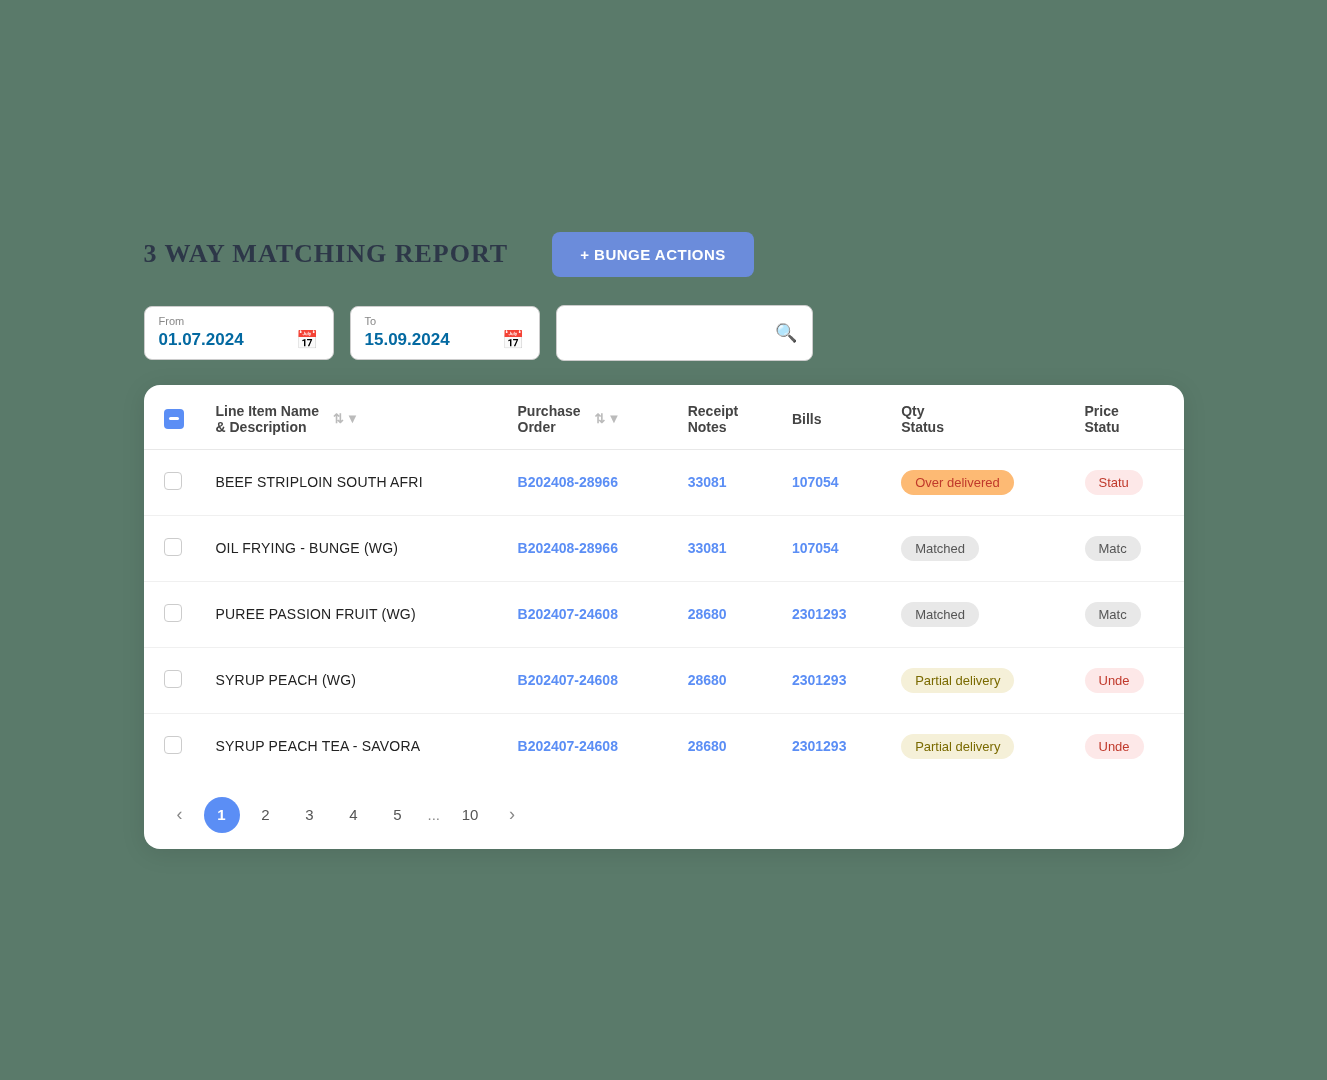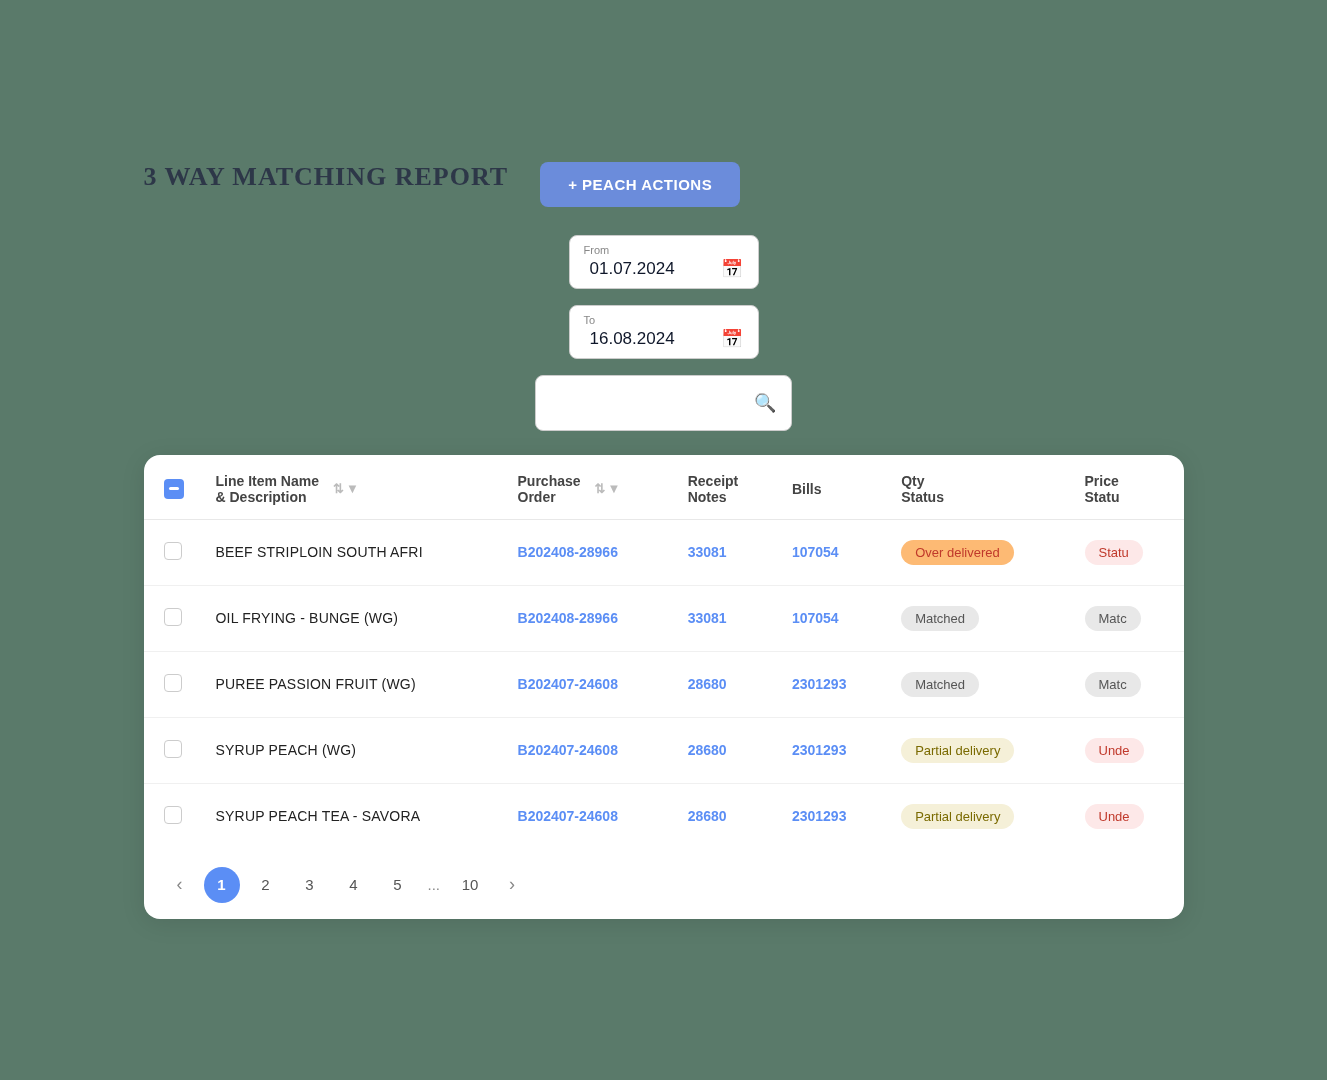--- a/index.html
+++ b/index.html
@@ -13,21 +13,22 @@
       justify-content: center;
     }
 
     .page-wrapper {
       width: 1100px;
       padding: 40px 30px;
     }
 
     .header-row {
       display: flex;
-      gap: 32px;
+      align-items: center;
+      gap: 44px;
       margin-bottom: 28px;
     }
 
     .page-title {
       font-size: 26px;
       font-weight: 700;
       color: #2d3748;
       letter-spacing: 1px;
       text-transform: uppercase;
       font-family: Georgia, serif;
@@ -43,21 +44,20 @@
       font-weight: 600;
       cursor: pointer;
       letter-spacing: 0.5px;
     }
 
     .filters-row {
       display: flex;
       align-items: center;
       gap: 16px;
       margin-bottom: 24px;
-      flex-direction: column;
     }
 
     .date-input-wrap {
       position: relative;
       display: flex;
       flex-direction: column;
       background: #fff;
       border: 1.5px solid #ccc;
       border-radius: 8px;
       padding: 8px 14px 8px 14px;
@@ -71,23 +71,22 @@
     }
 
     .date-value-row {
       display: flex;
       align-items: center;
       justify-content: space-between;
     }
 
     .date-value {
       font-size: 17px;
-      font-weight: 400;
-      color: #0f172a;
-      margin-left: 6px;
+      font-weight: 700;
+      color: #0369a1;
     }
 
     .calendar-icon {
       color: #888;
       font-size: 18px;
     }
 
     .search-wrap {
       position: relative;
       background: #fff;
@@ -318,36 +317,36 @@
       color: #888;
       padding: 0 4px;
     }
   </style>
 </head>
 <body>
 
 <div class="page-wrapper">
   <div class="header-row">
     <h1 class="page-title">3 WAY MATCHING REPORT</h1>
-    <button class="bulk-actions-btn">+ PEACH ACTIONS</button>
+    <button class="bulk-actions-btn">+ BUNGE ACTIONS</button>
   </div>
 
   <div class="filters-row">
     <div class="date-input-wrap">
       <span class="date-label">From</span>
       <div class="date-value-row">
         <span class="date-value">01.07.2024</span>
         <span class="calendar-icon">📅</span>
       </div>
     </div>
 
     <div class="date-input-wrap">
       <span class="date-label">To</span>
       <div class="date-value-row">
-        <span class="date-value">16.08.2024</span>
+        <span class="date-value">15.09.2024</span>
         <span class="calendar-icon">📅</span>
       </div>
     </div>
 
     <div class="search-wrap">
       <input class="search-input" type="text" placeholder="" style="">
       <span class="search-icon">🔍</span>
     </div>
   </div>
 

